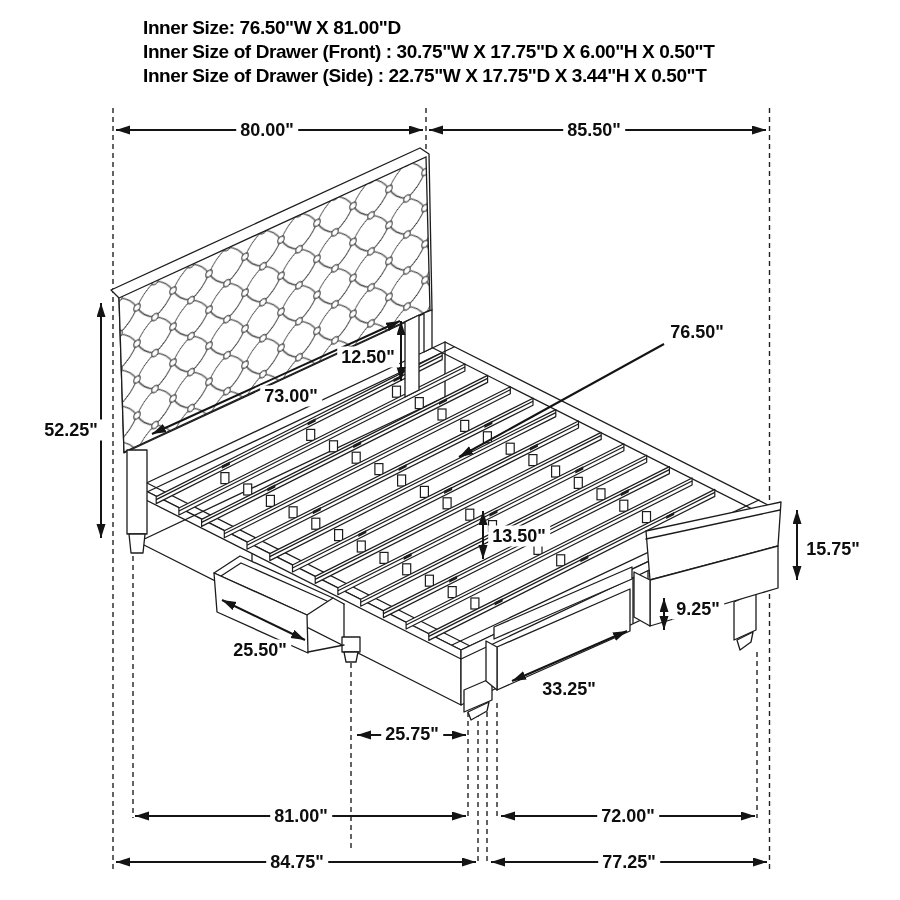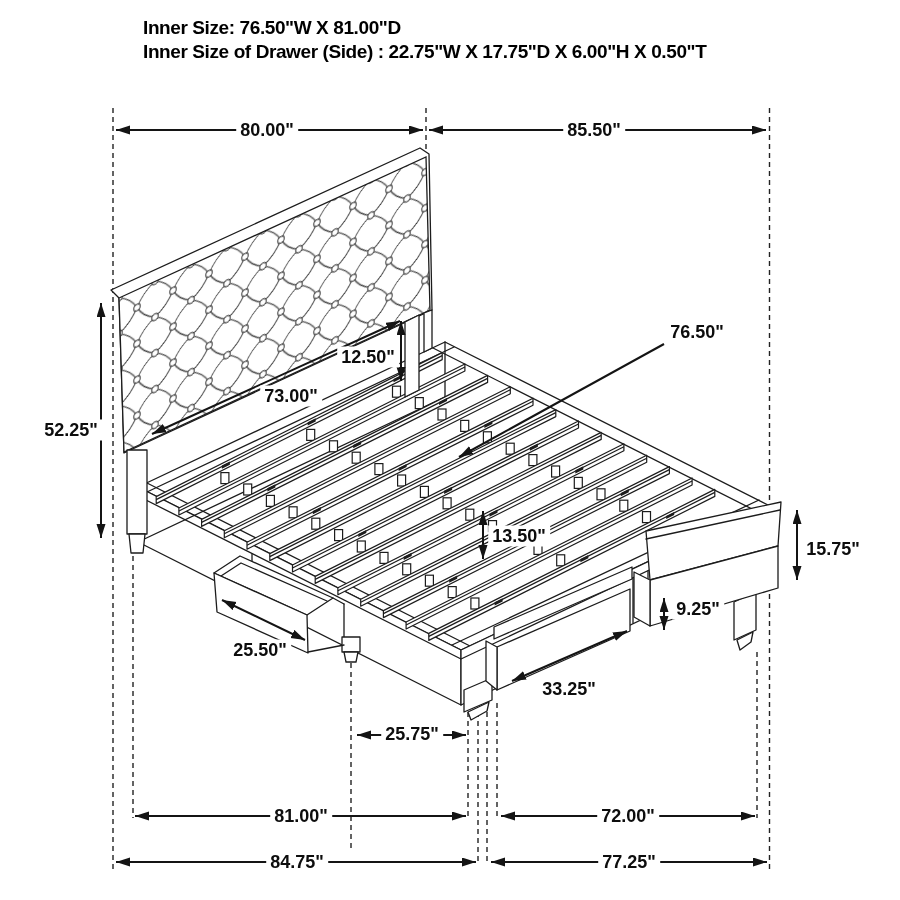--- a/index.html
+++ b/index.html
@@ -15,21 +15,22 @@
   .dlabel{position:absolute;transform:translate(-50%,-50%);background:#fff;
           padding:0 4px;font-weight:bold;font-size:18px;color:#0d0d0d;white-space:nowrap;}
 </style>
 </head>
 <body>
 
 <div class="canvas">
 
   <div class="hdr">
     <div>Inner Size: 76.50"W X 81.00"D</div>
-    <div>Inner Size of Drawer (Side) : 22.75"W X 17.75"D X 6.00"H X 0.50"T</div>
+    <div>Inner Size of Drawer (Front) : 30.75"W X 17.75"D X 6.00"H X 0.50"T</div>
+    <div>Inner Size of Drawer (Side) : 22.75"W X 17.75"D X 3.44"H X 0.50"T</div>
   </div>
 
   <svg width="900" height="900" viewBox="0 0 900 900">
     <defs>
       <marker id="ah" markerUnits="userSpaceOnUse" markerWidth="16" markerHeight="10" refX="14" refY="4.5" orient="auto-start-reverse">
         <path d="M0,0 L14,4.5 L0,9 Z" fill="#141414"></path>
       </marker>
       <pattern id="tuft" width="36" height="36" patternUnits="userSpaceOnUse" patternTransform="translate(119,298) skewY(-25.2)">
         <path d="M0,0 Q12,6 18,18 M36,0 Q24,6 18,18 M0,36 Q12,30 18,18 M36,36 Q24,30 18,18" fill="none" stroke="#2a2a2a" stroke-width="1"></path>
         <circle cx="0" cy="0" r="3.2" fill="#fff" stroke="#2a2a2a"></circle>

